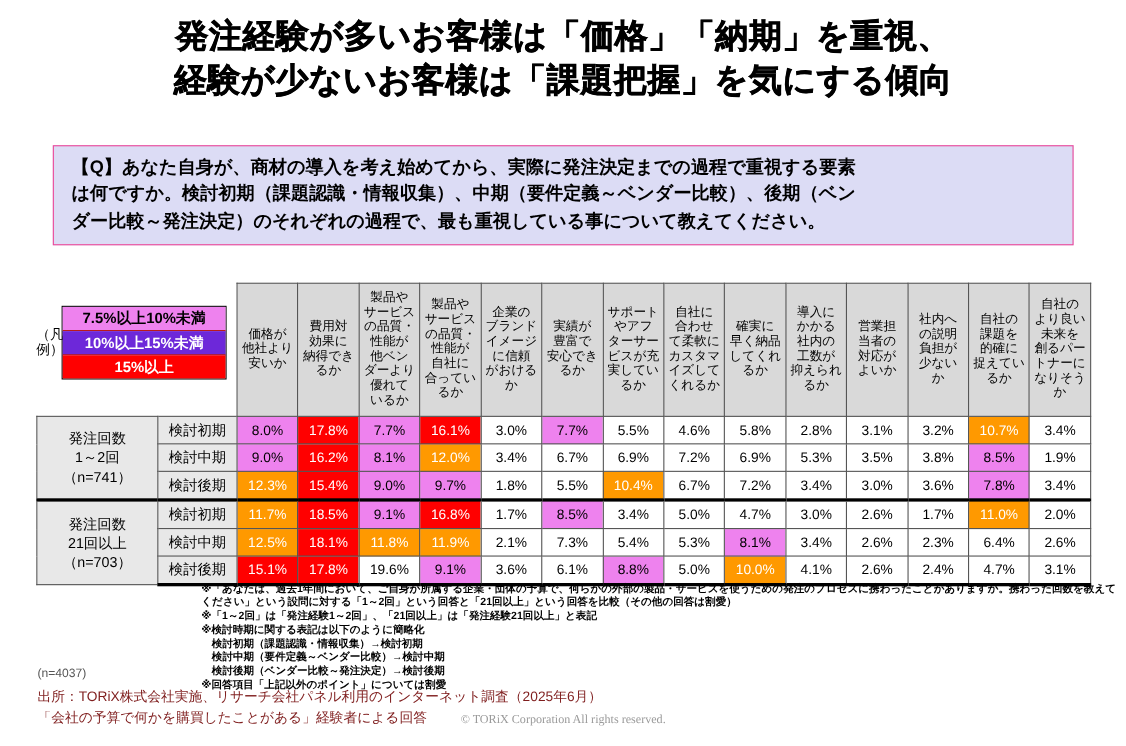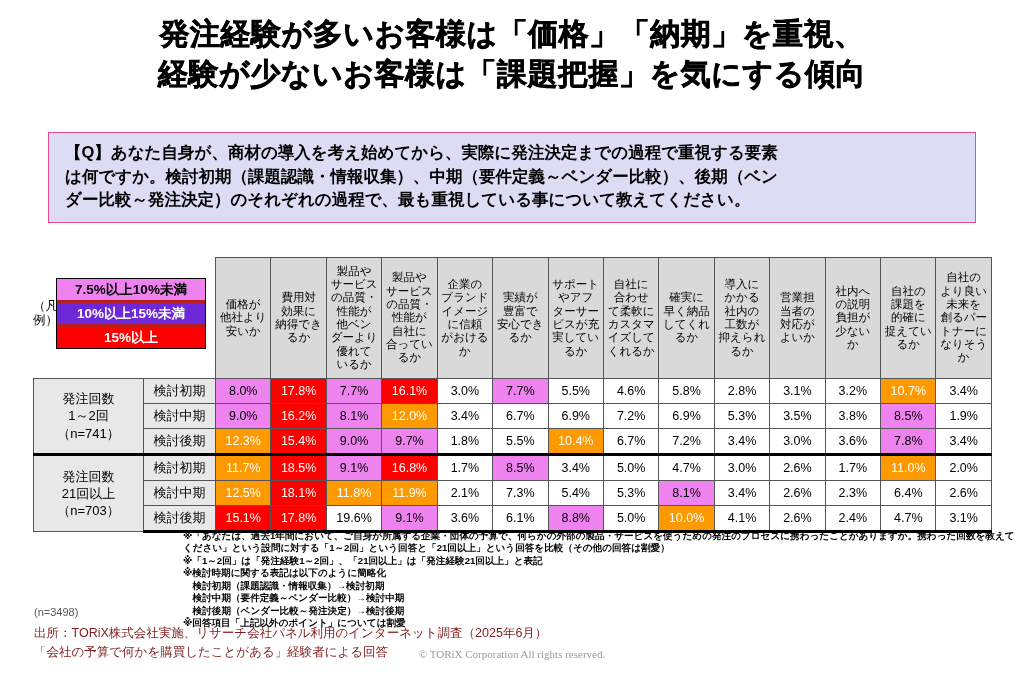--- a/index.html
+++ b/index.html
@@ -43,21 +43,21 @@
     background: #dcdcf5;
     padding: 7px 16px 9px 16px;
     font-size: 16.5px;
     font-weight: bold;
     line-height: 1.47;
     color: #000;
     text-align: justify;
   }
   .qbox .q-l1 { display: block; }
   .qbox .q-l2 { display: block; }
-  .qbox .q-l3 { display: block; font-family: Liberation Mono, monospace; }
+  .qbox .q-l3 { display: block; }
 
   
   .legend-wrap {
     position: absolute;
     left: 33px;
     top: 278px;
     width: 180px;
     display: flex;
     align-items: center;
   }
@@ -73,21 +73,21 @@
   .legend-bars {
     border: 1.5px solid #000;
     width: 148px;
   }
   .legend-bar {
     height: 21px;
     line-height: 21px;
     text-align: center;
     font-size: 13.5px;
     font-weight: bold;
-    border-bottom: 3px solid #b91c1c;
+    border-bottom: 1px solid #b91c1c;
     white-space: nowrap;
   }
   .legend-bar:last-child { border-bottom: none; }
   .lg-pink  { background: #ee82ee; color: #000; }
   .lg-orange{ background: #6d28d9; color: #ffffff; }
   .lg-red   { background: #ff0000; color: #ffffff; }
 
   
   .tbl {
     position: absolute;
@@ -463,20 +463,20 @@
   <div>※「あなたは、過去1年間において、ご自身が所属する企業・団体の予算で、何らかの外部の製品・サービスを使うための発注のプロセスに携わったことがありますか。携わった回数を教えて</div>
   <div>ください」という設問に対する「1～2回」という回答と「21回以上」という回答を比較（その他の回答は割愛）</div>
   <div>※「1～2回」は「発注経験1～2回」、「21回以上」は「発注経験21回以上」と表記</div>
   <div>※検討時期に関する表記は以下のように簡略化</div>
   <div>　検討初期（課題認識・情報収集）→検討初期</div>
   <div>　検討中期（要件定義～ベンダー比較）→検討中期</div>
   <div>　検討後期（ベンダー比較～発注決定）→検討後期</div>
   <div>※回答項目「上記以外のポイント」については割愛</div>
 </div>
 
-<div class="nsample">(n=3498)</div>
+<div class="nsample">(n=4037)</div>
 
 <div class="source">
   <div>出所：TORiX株式会社実施、リサーチ会社パネル利用のインターネット調査（2025年6月）</div>
   <div>「会社の予算で何かを購買したことがある」経験者による回答</div>
 </div>
 
 <div class="copyright">© TORiX Corporation All rights reserved.</div>
 
 </body></html>

